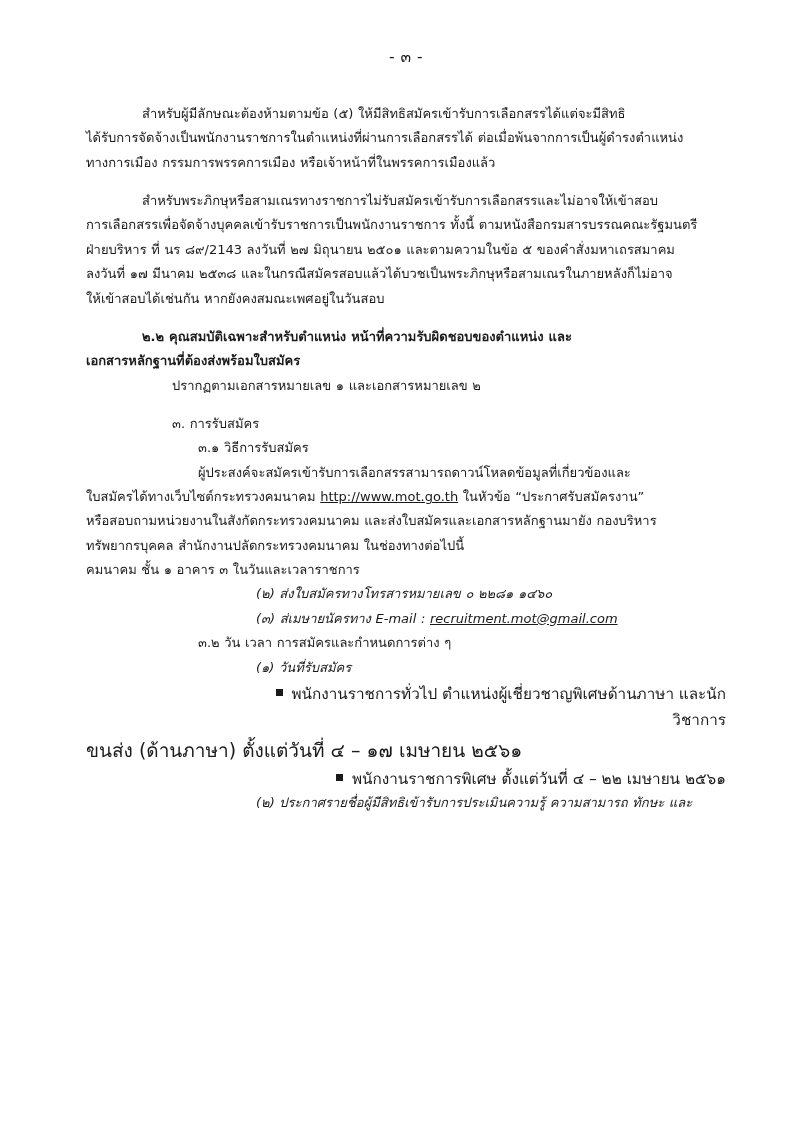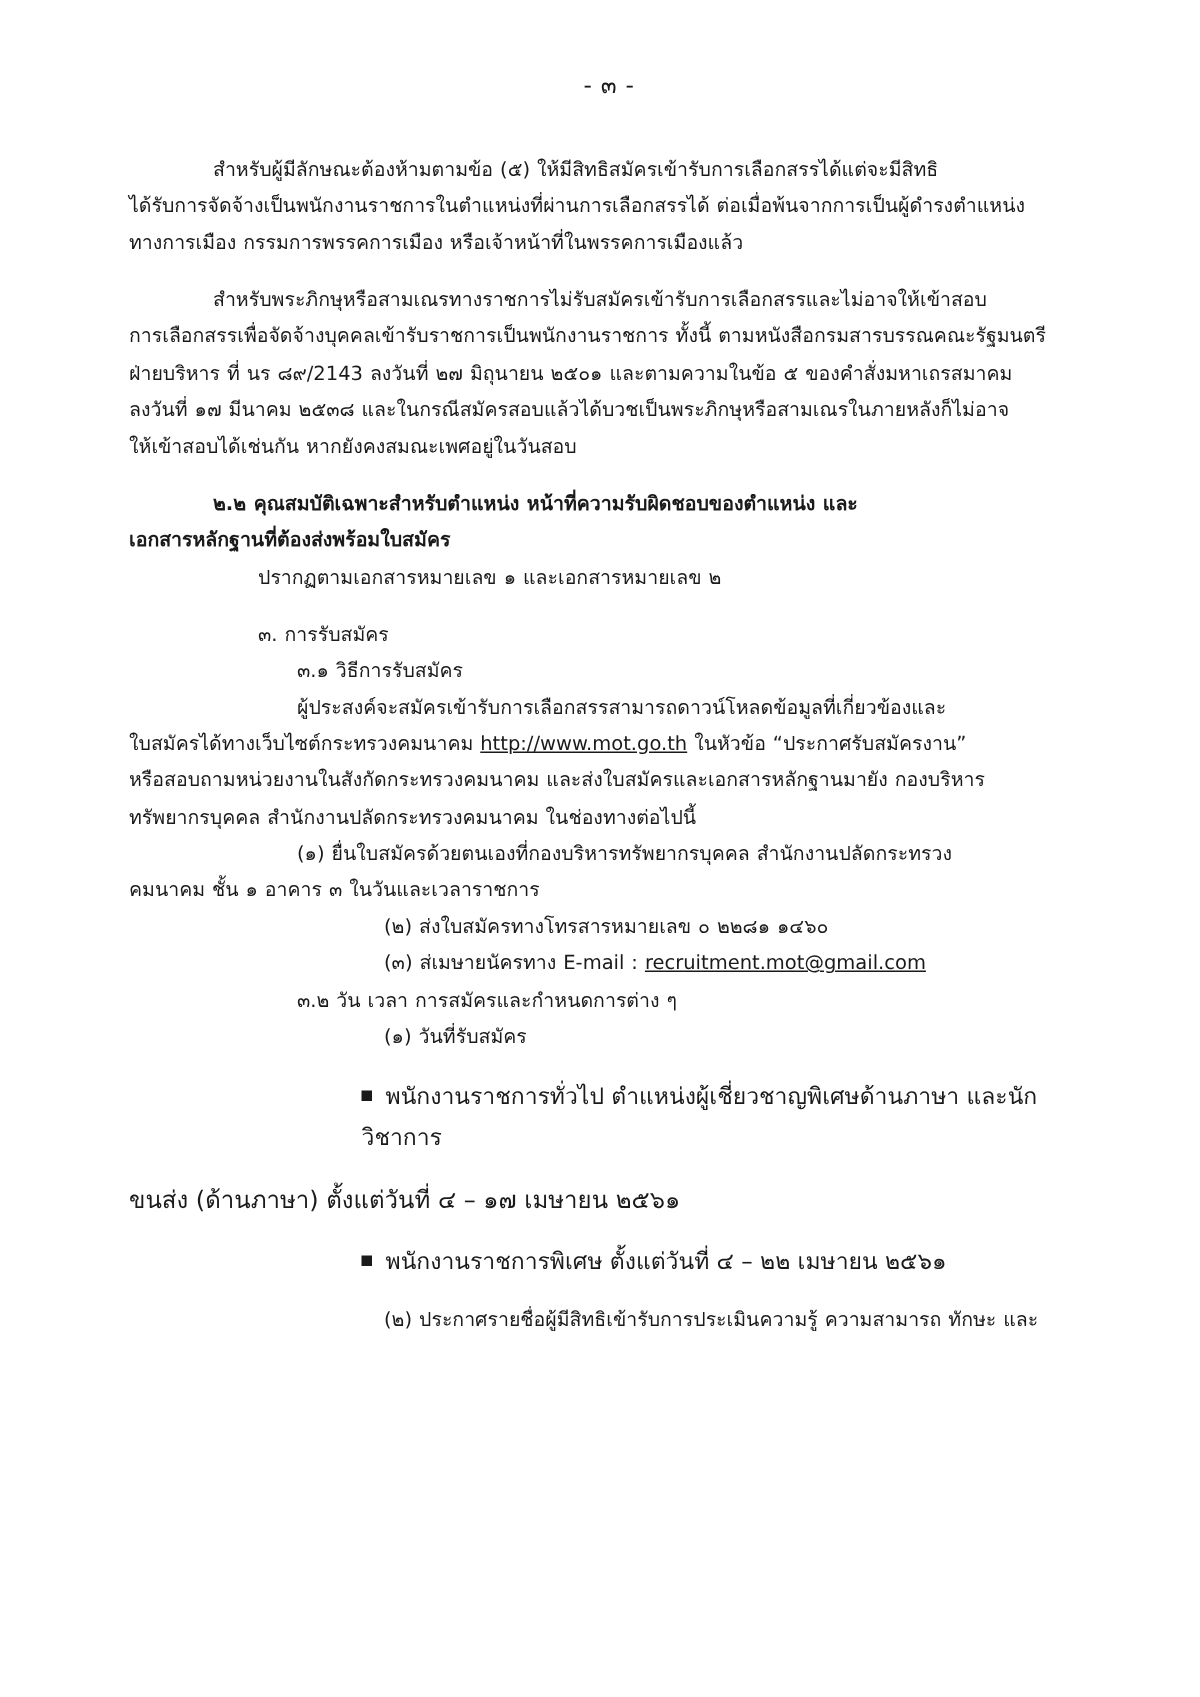--- a/index.html
+++ b/index.html
@@ -51,40 +51,42 @@
   .indent-3 { text-indent: 112px; }
   .gap-sm { margin-top: 10px; }
   .gap-md { margin-top: 16px; }
   .bold { font-weight: bold; }
   .u-link {
     text-decoration: underline;
     color: #1a1a1a;
   }
   .center-ind {
     padding-left: 170px;
+    font-style: italic;
   }
   .bullet-line {
     font-size: 15.3px;
     line-height: 1.72;
-    margin: 15px;
+    margin: 0;
     padding-left: 140px;
     position: relative;
+    text-align: right;
   }
   .bullet-line .sq {
     display: inline-block;
     width: 7px;
     height: 7px;
     background: #1a1a1a;
     margin-right: 9px;
     vertical-align: middle;
     position: relative;
     top: -2px;
   }
   .cont-line {
-    font-size: 16px;
+    font-size: 19px;
     line-height: 1.72;
     margin: 0;
   }
 </style>
 </head>
 <body>
 
 <div class="page">
   <div class="sheet">
     <div class="content">
@@ -116,24 +118,20 @@
 
         <p class="para indent-3 gap-sm">๓.๑ วิธีการรับสมัคร</p>
 
         <p class="para indent-3">ผู้ประสงค์จะสมัครเข้ารับการเลือกสรรสามารถดาวน์โหลดข้อมูลที่เกี่ยวข้องและ</p>
         <p class="para">
           <span>ใบสมัครได้ทางเว็บไซต์กระทรวงคมนาคม </span><a class="u-link" href="#">http://www.mot.go.th</a><span> ในหัวข้อ “ประกาศรับสมัครงาน”</span>
         </p>
         <p class="para">หรือสอบถามหน่วยงานในสังกัดกระทรวงคมนาคม และส่งใบสมัครและเอกสารหลักฐานมายัง กองบริหาร</p>
         <p class="para">ทรัพยากรบุคคล สำนักงานปลัดกระทรวงคมนาคม ในช่องทางต่อไปนี้</p>
 
-        <p class="para indent-3 gap-sm">
-          <span>(๑)</span>
-          <span>ยื่นใบสมัครด้วยตนเองที่กองบริหารทรัพยากรบุคคล สำนักงานปลัดกระทรวง</span>
-        </p>
         <p class="para">คมนาคม ชั้น ๑ อาคาร ๓ ในวันและเวลาราชการ</p>
 
         <p class="para center-ind gap-sm">
           <span>(๒)</span>
           <span>ส่งใบสมัครทางโทรสารหมายเลข ๐ ๒๒๘๑ ๑๔๖๐</span>
         </p>
 
         <p class="para center-ind">
           <span>(๓)</span>
           <span>ส่เมษายนัครทาง E-mail : </span><a class="u-link" href="#">recruitment.mot@gmail.com</a>

